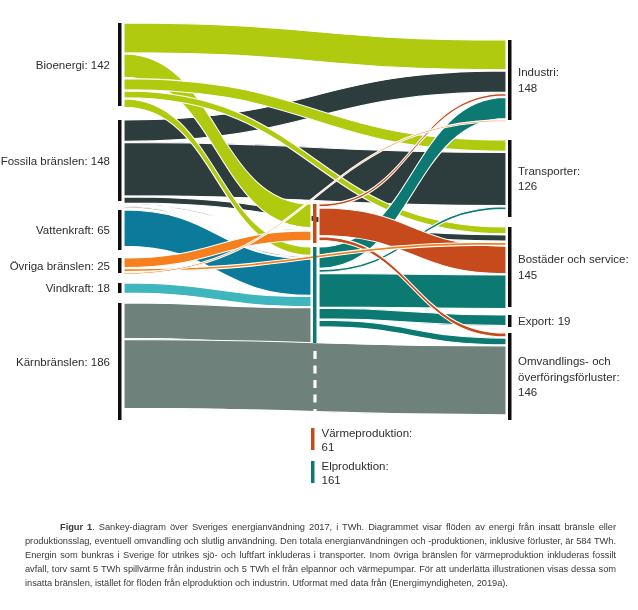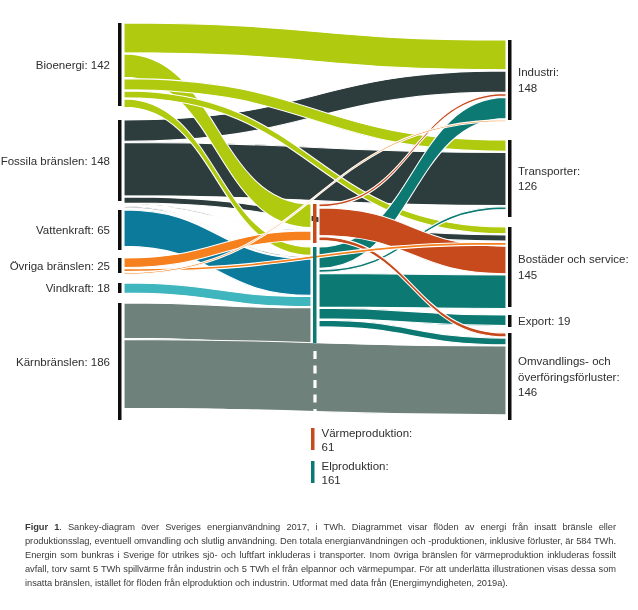--- a/index.html
+++ b/index.html
@@ -1,20 +1,20 @@
 <!DOCTYPE html>
 <html><head>
 <meta charset="utf-8">
 <style>
   html,body{margin:0;padding:0;background:#fff;}
   body{width:638px;height:610px;position:relative;font-family:"Liberation Sans",sans-serif;overflow:hidden;}
   #diagram{position:absolute;left:0;top:0;}
   svg text{font-family:"Liberation Sans",sans-serif;fill:#2e2e2e;}
   #caption{position:absolute;left:25px;top:521px;width:591px;font-size:9.3px;line-height:1.5;color:#3a3a3a;text-align:justify;letter-spacing:-0.05px;}
-  #caption b{font-weight:bold;}
+  #caption b{font-weight:bold;margin-left:35px;}
 </style>
 </head>
 <body>
 
 <svg id="diagram" width="638" height="515" viewBox="0 0 638 515" xmlns="http://www.w3.org/2000/svg">
     <path d="M 124 303 C 217.5 303 217.5 307.80000000000007 311 307.80000000000007 L 311 343.08000000000004 C 217.5 343.08000000000004 217.5 338.28 124 338.28 Z" fill="#6f817b" stroke="#ffffff" stroke-width="1.1"></path>
     <path d="M 124 339.48 C 315 339.48 315 346.04 506 346.04 L 506 414.92 C 315 414.92 315 408.36 124 408.36 Z" fill="#6f817b" stroke="#ffffff" stroke-width="1.1"></path>
     <path d="M 124 120 C 315 120 315 70.88 506 70.88 L 506 92.16 C 315 92.16 315 141.28 124 141.28 Z" fill="#2d3c3c" stroke="#ffffff" stroke-width="1.1"></path>
     <path d="M 124 142.48 C 315 142.48 315 152.4 506 152.4 L 506 205.60000000000002 C 315 205.60000000000002 315 195.68 124 195.68 Z" fill="#2d3c3c" stroke="#ffffff" stroke-width="1.1"></path>
     <path d="M 124 196.88 C 315 196.88 315 234.92 506 234.92 L 506 241.07999999999998 C 315 241.07999999999998 315 203.04 124 203.04 Z" fill="#2d3c3c" stroke="#ffffff" stroke-width="1.1"></path>

